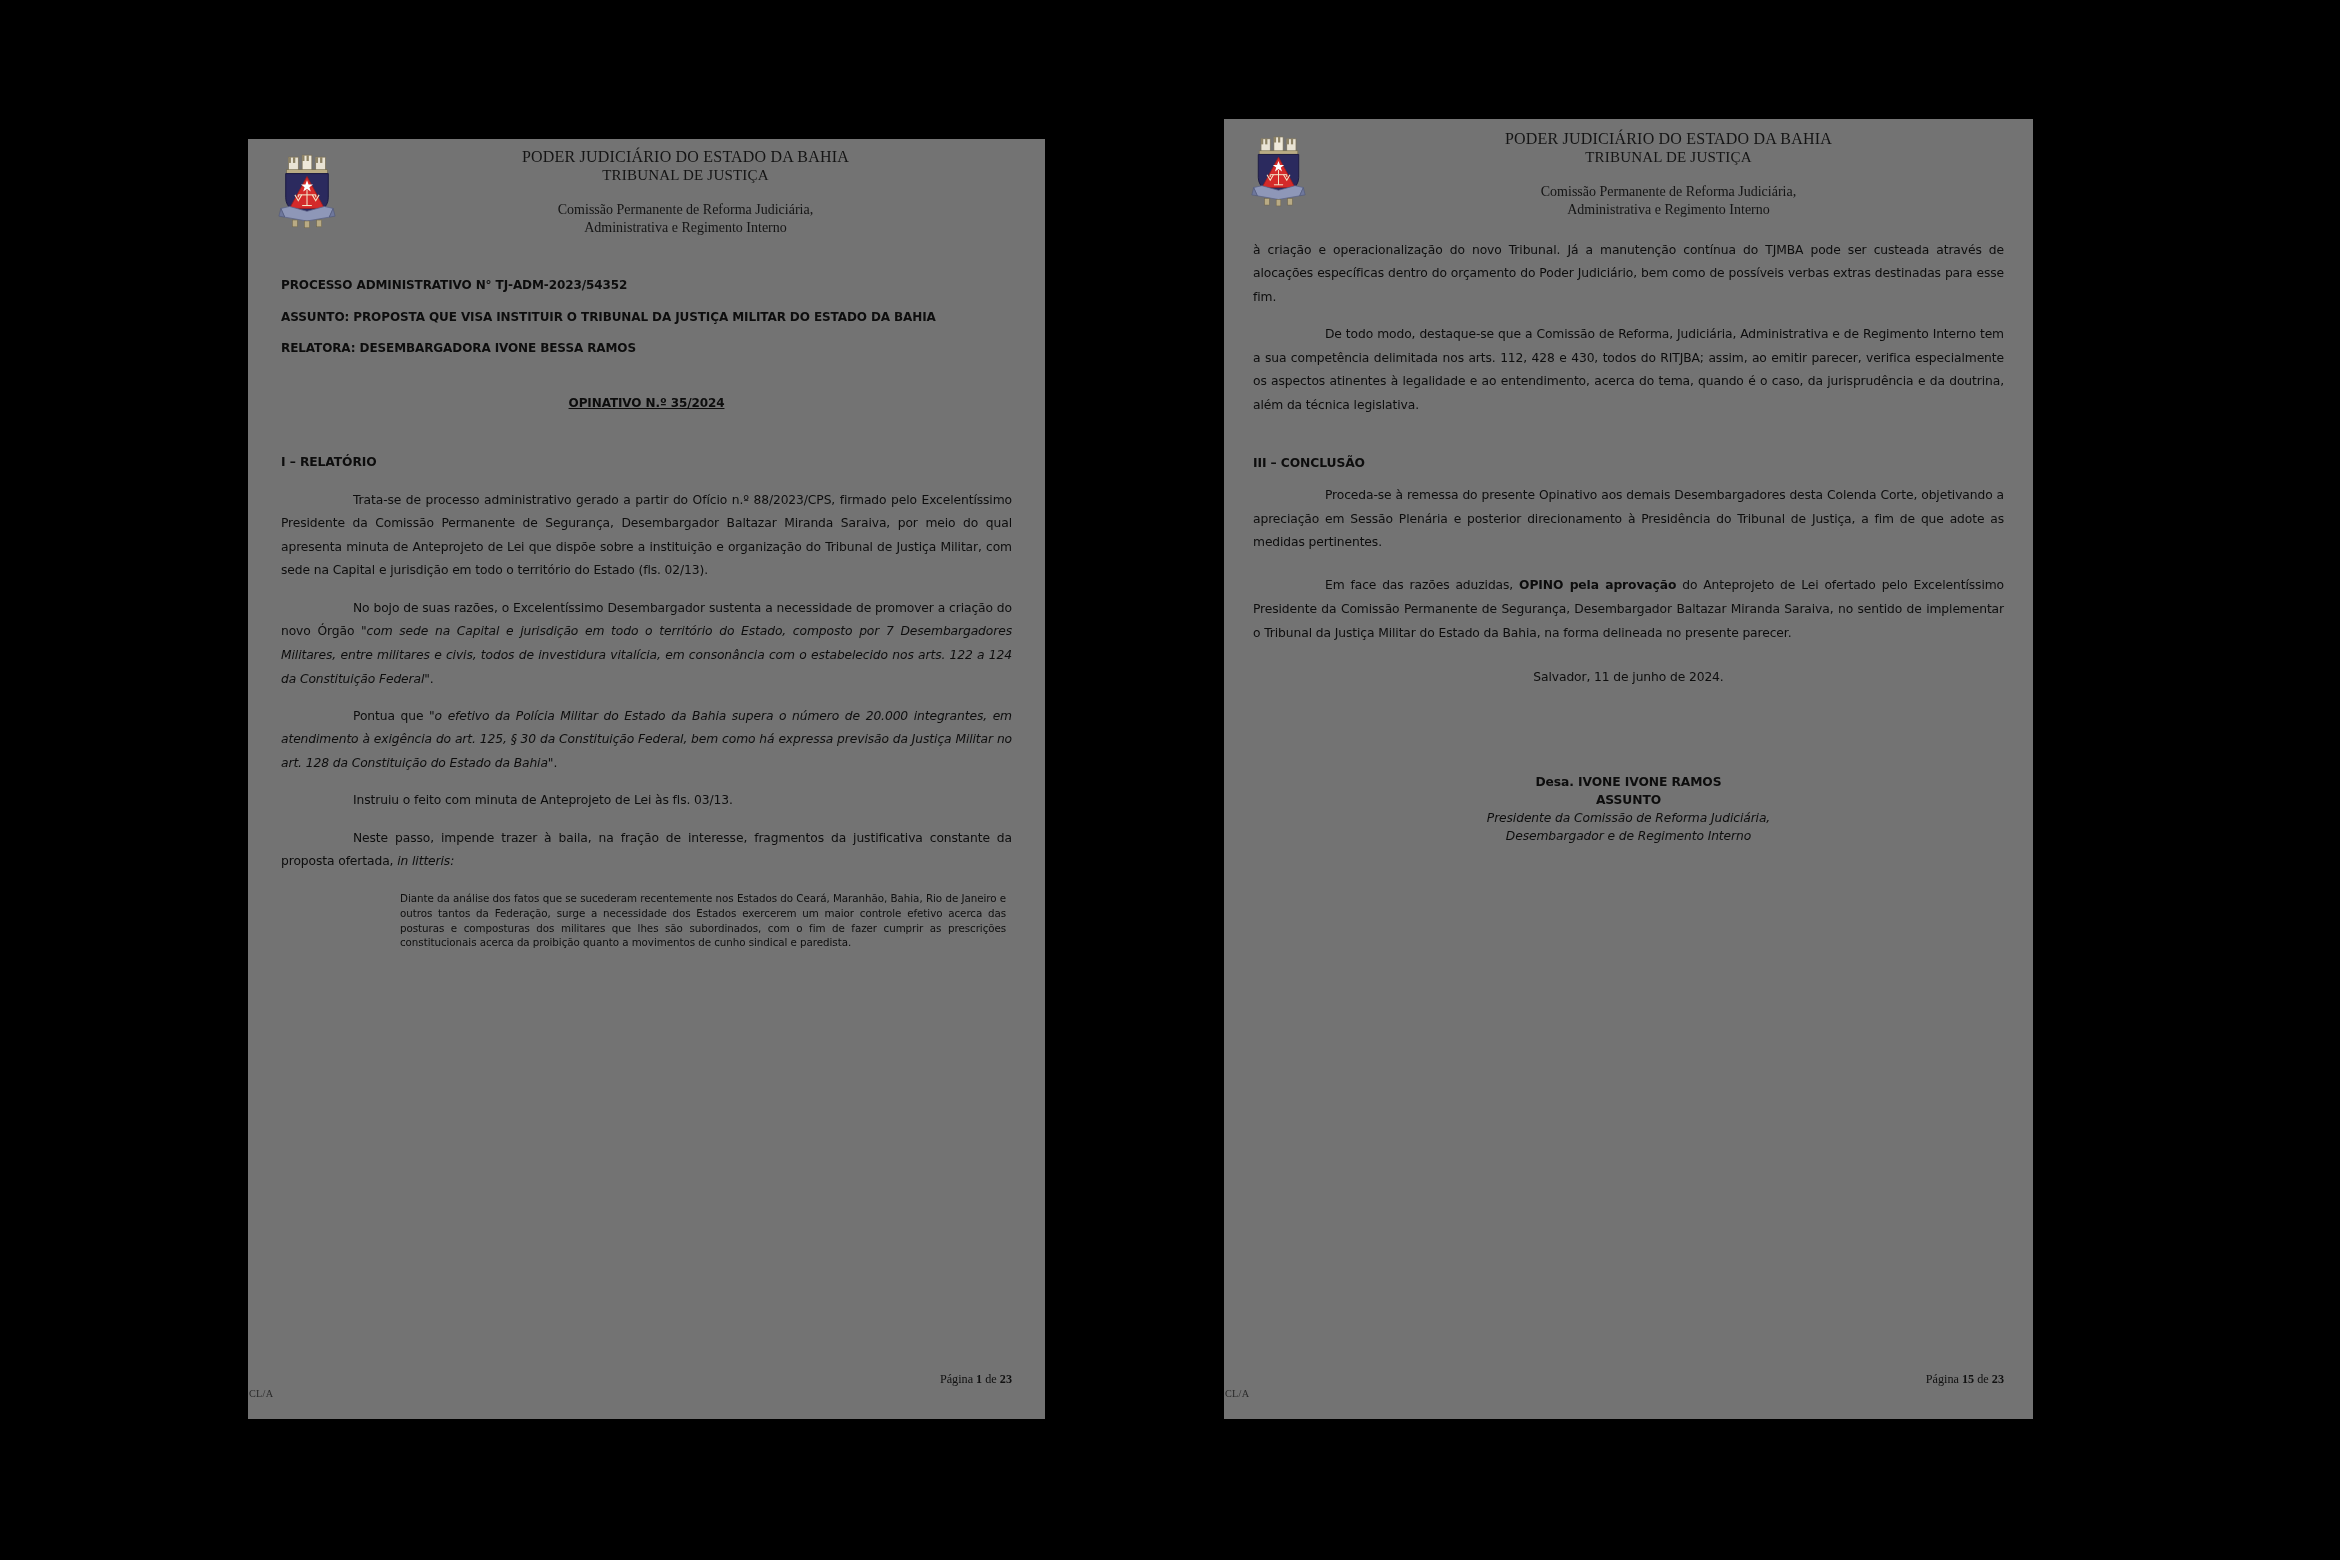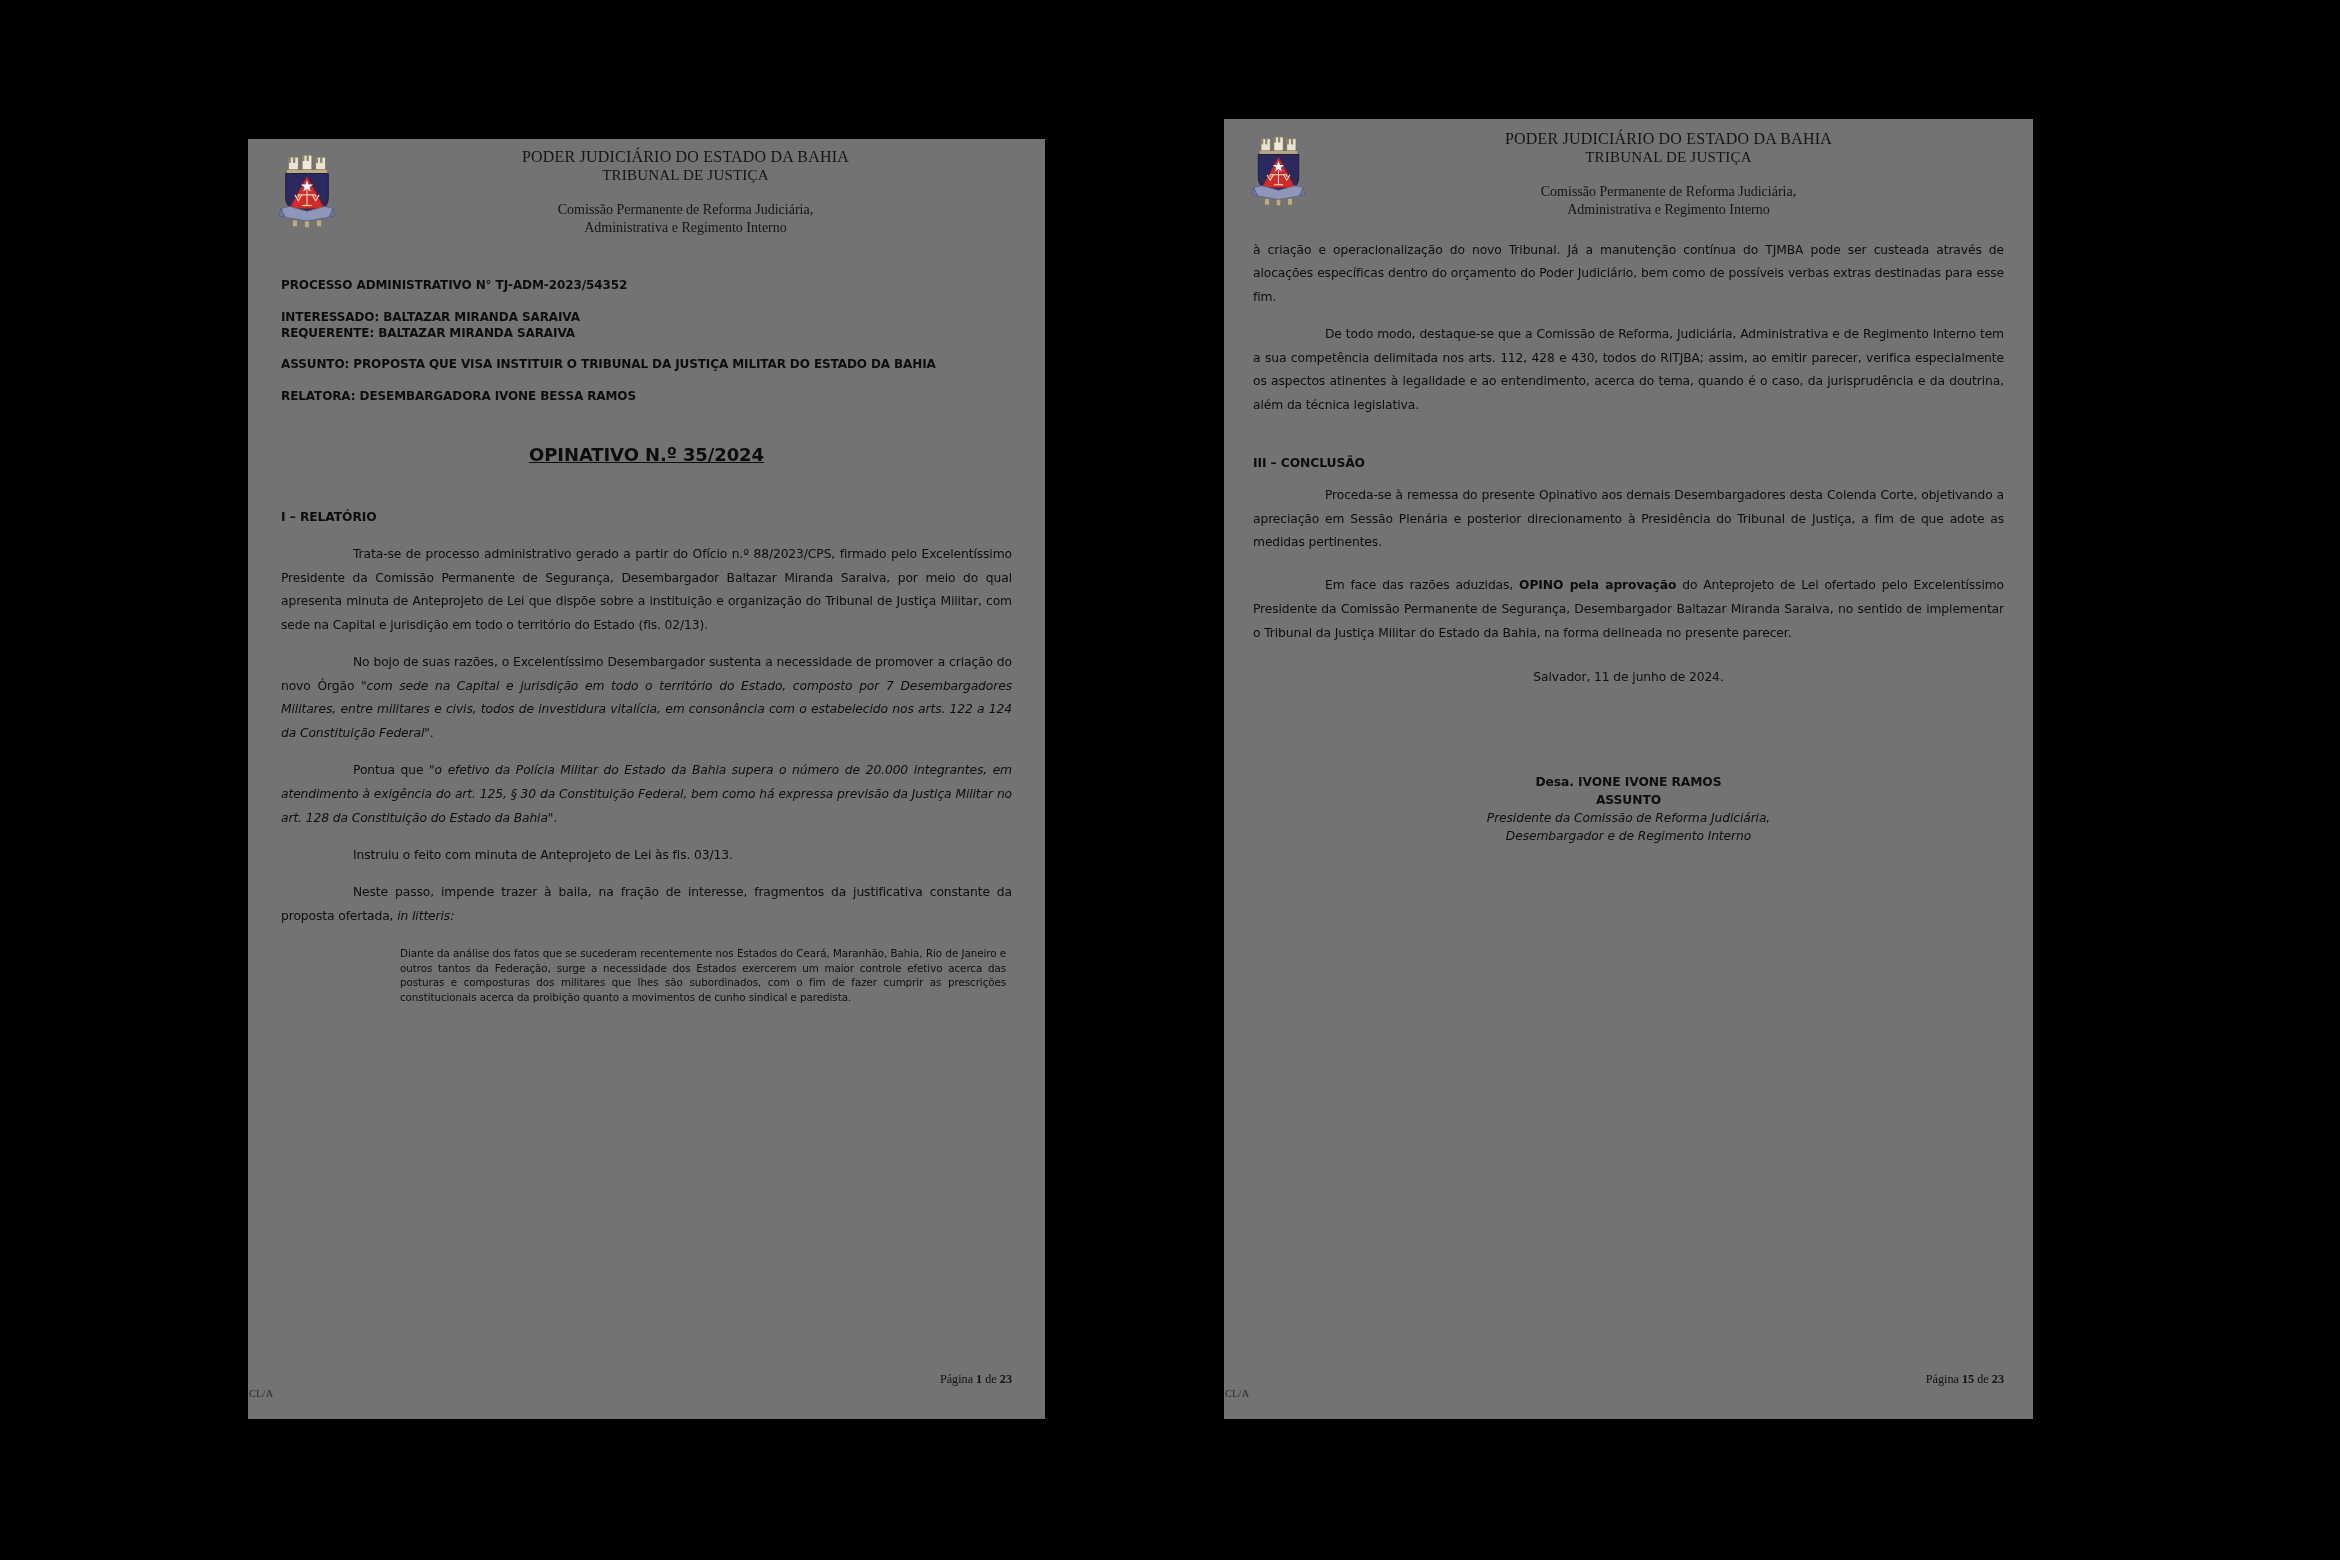--- a/index.html
+++ b/index.html
@@ -111,21 +111,21 @@
     font-weight: bold;
     line-height: 1.33;
     letter-spacing: -0.1px;
   }
   .meta-item { margin-bottom: 15.6px; }
   .meta-item.tight { margin-bottom: 0; }
   .meta-group { margin-bottom: 15.6px; }
 
   .opinativo-title {
     text-align: center;
-    font-size: 18px;
+    font-size: 12px;
     font-weight: bold;
     text-decoration: underline;
     margin-top: 39px;
     letter-spacing: -0.1px;
   }
 
   .section-title {
     font-size: 12.3px;
     font-weight: bold;
     margin-top: 45px;
@@ -259,24 +259,20 @@
           <div>Comissão Permanente de Reforma Judiciária,</div>
           <div>Administrativa e Regimento Interno</div>
         </div>
       </div>
     </div>
 
     <div class="body-area">
 
       <div class="meta-block">
         <div class="meta-item">PROCESSO ADMINISTRATIVO N° TJ-ADM-2023/54352</div>
-        <div class="meta-group">
-          <div class="meta-item tight">INTERESSADO: BALTAZAR MIRANDA SARAIVA</div>
-          <div class="meta-item tight">REQUERENTE: BALTAZAR MIRANDA SARAIVA</div>
-        </div>
         <div class="meta-item">ASSUNTO: PROPOSTA QUE VISA INSTITUIR O TRIBUNAL DA JUSTIÇA MILITAR DO ESTADO DA BAHIA</div>
         <div class="meta-item tight">RELATORA: DESEMBARGADORA IVONE BESSA RAMOS</div>
       </div>
 
       <div class="opinativo-title">OPINATIVO N.º 35/2024</div>
 
       <div class="section-title">I – RELATÓRIO</div>
 
       <p class="para first">Trata-se de processo administrativo gerado a partir do Ofício n.º 88/2023/CPS, firmado pelo Excelentíssimo Presidente da Comissão Permanente de Segurança, Desembargador Baltazar Miranda Saraiva, por meio do qual apresenta minuta de Anteprojeto de Lei que dispõe sobre a instituição e organização do Tribunal de Justiça Militar, com sede na Capital e jurisdição em todo o território do Estado (fls. 02/13).</p>
 

